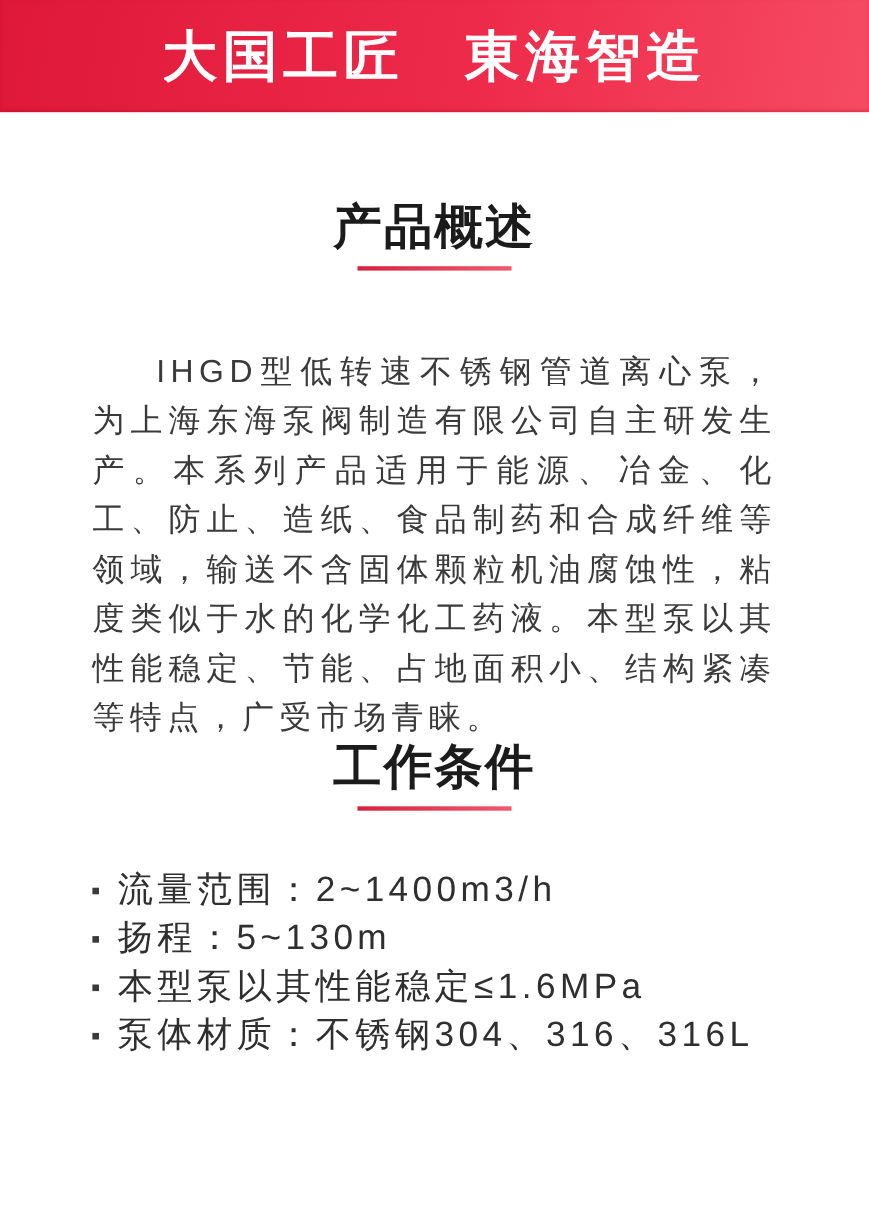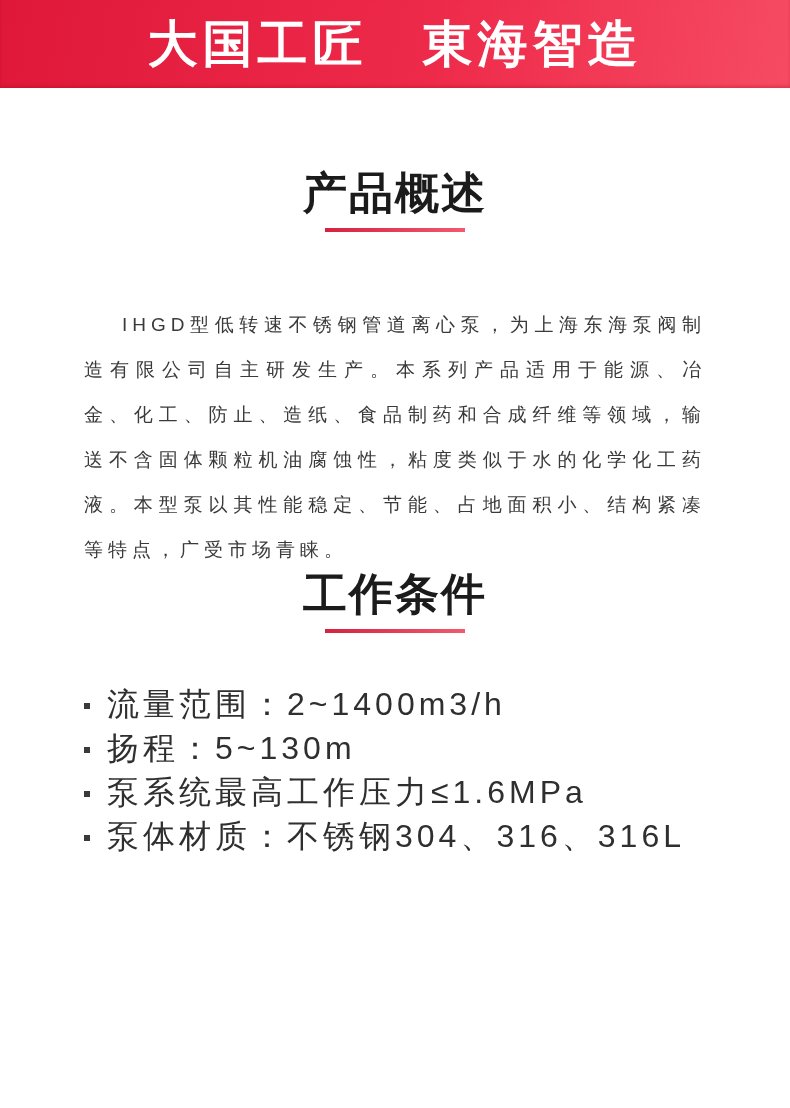--- a/index.html
+++ b/index.html
@@ -8,21 +8,21 @@
     height: 1108px;
     margin: 0 auto;
     background: #ffffff;
     font-family: "Liberation Sans", sans-serif;
     overflow: hidden;
     position: relative;
   }
 
   
   .banner {
-    height: 88px;
+    height: 102px;
     width: 100%;
     background: linear-gradient(100deg, #df1839 0%, #ee2a4a 55%, #f64b63 100%);
     box-shadow: inset 0 -2px 3px rgba(150,0,20,0.25);
     display: flex;
     align-items: center;
     justify-content: center;
   }
   .banner-title {
     color: #ffffff;
     font-size: 50px;
@@ -48,21 +48,21 @@
   .title-underline {
     width: 140px;
     height: 4px;
     margin: 13px auto 0 auto;
     background: linear-gradient(to right, #d6223f 0%, #f05a70 100%);
   }
 
   
   .overview-paragraph {
     margin: 70px 84px 0 84px;
-    font-size: 19px;
+    font-size: 29px;
     line-height: 45px;
     letter-spacing: 5px;
     color: #3a3a3a;
     text-align: justify;
     text-justify: inter-character;
     text-indent: 2em;
   }
 
   
   .spec-list {
@@ -111,21 +111,21 @@
       <li class="spec-item">
         <span class="bullet-dot"></span>
         <span>流量范围：2~1400m3/h</span>
       </li>
       <li class="spec-item">
         <span class="bullet-dot"></span>
         <span>扬程：5~130m</span>
       </li>
       <li class="spec-item">
         <span class="bullet-dot"></span>
-        <span>泵系统最高工作压力≤1.6MPa</span>
+        <span>本型泵以其性能稳定≤1.6MPa</span>
       </li>
       <li class="spec-item">
         <span class="bullet-dot"></span>
         <span>泵体材质：不锈钢304、316、316L</span>
       </li>
     </ul>
   </section>
 
 </div>
 

